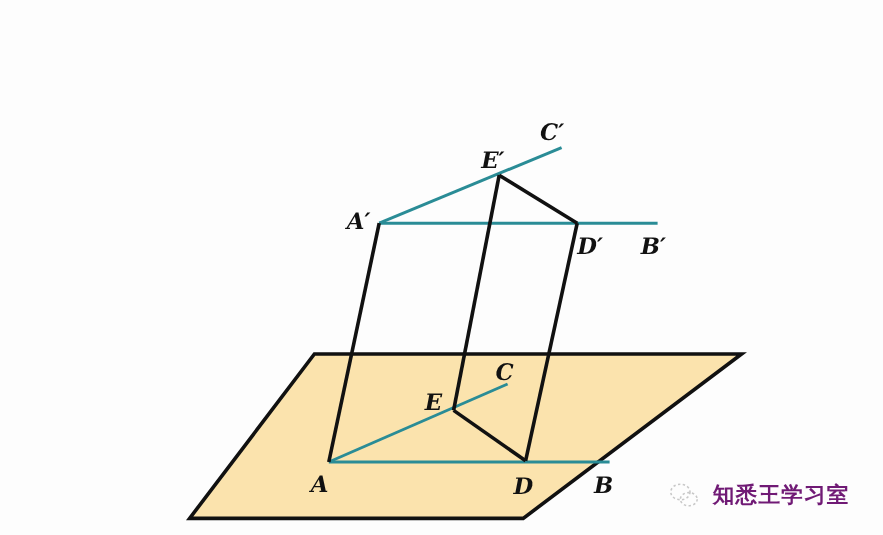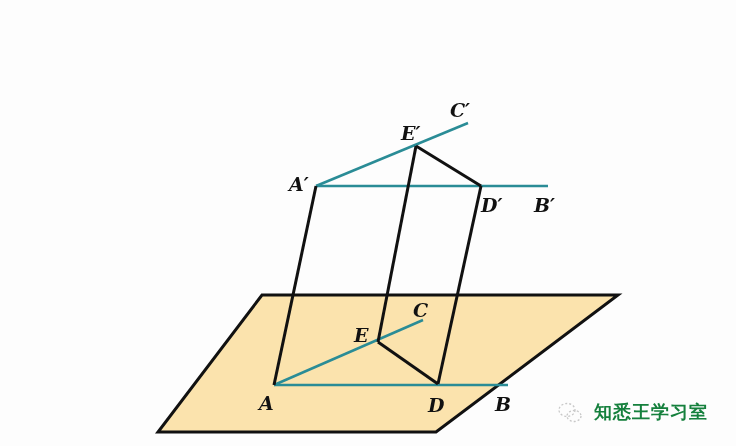--- a/index.html
+++ b/index.html
@@ -1,19 +1,19 @@
 <!DOCTYPE html>
 <html><head>
 <meta charset="utf-8">
 <style>
   html, body { margin: 0; padding: 0; background: #ffffff; }
   .canvas { position: relative; width: 736px; height: 446px; overflow: hidden; background: #fdfdfd; }
   svg { position: absolute; left: 0; top: 0; }
   .lbl { font-family: "DejaVu Serif", serif; font-style: italic; font-weight: bold; font-size: 19px; fill: #111; }
-  .wm-text { position: absolute; left: 594px; top: 400px; font-family: "DejaVu Sans", sans-serif; font-size: 18px; font-weight: bold; color: #15803d; letter-spacing: 1px; }
+  .wm-text { position: absolute; left: 594px; top: 400px; font-family: "DejaVu Sans", sans-serif; font-size: 18px; font-weight: bold; color: #701a75; letter-spacing: 1px; }
   .wm-icon { position: absolute; left: 556px; top: 400px; width: 28px; height: 26px; }
 </style>
 </head>
 <body>
 
 <div class="canvas">
   <svg width="736" height="446" viewBox="0 0 736 446">
 
     <polygon points="262,295 618,295 436,432 158,432" fill="#fbe3ad" stroke="#111" stroke-width="3"></polygon>
 

